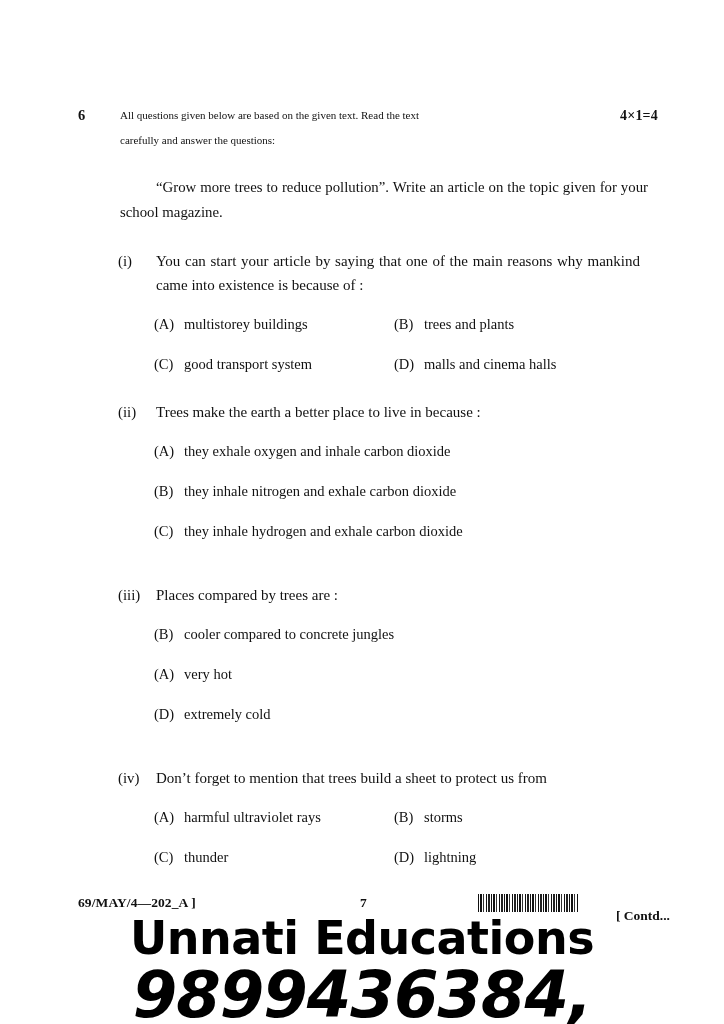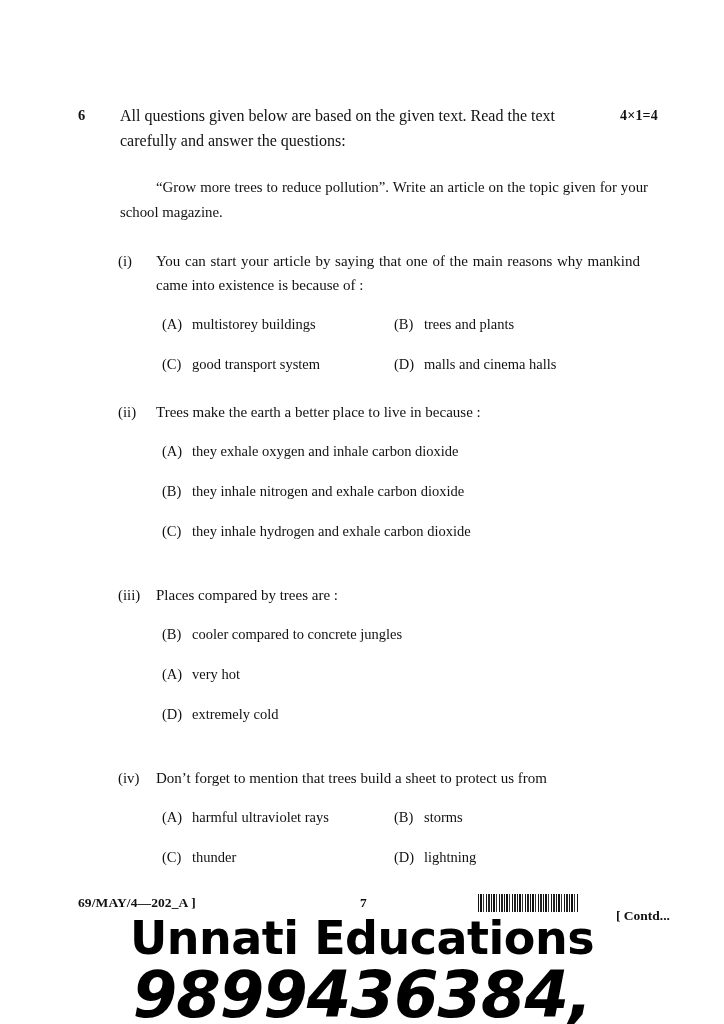--- a/index.html
+++ b/index.html
@@ -49,21 +49,21 @@
     right: 0px;
     top: 0px;
     font-weight: bold;
     font-size: 14px;
     line-height: 25px;
     letter-spacing: 0.2px;
   }
   .q-head-text {
     margin-left: 42px;
     margin-right: 72px;
-    font-size: 16px;
+    font-size: 11px;
     line-height: 25px;
     text-align: justify;
     text-justify: inter-word;
   }
   .q-head-text .l2 {
     margin-right: -72px;
   }
 
   .intro-para {
     margin-left: 42px;
@@ -118,21 +118,21 @@
   .opt-line.last {
     height: 24px;
   }
   .opt {
     position: absolute;
     top: 0;
     font-size: 14.5px;
     line-height: 24px;
     white-space: nowrap;
   }
-  .opt.colA { left: 8px; }
+  .opt.colA { left: 0px; }
   .opt.colB { left: 240px; }
   .opt-key {
     display: inline-block;
     width: 30px;
   }
   .opt-val { }
 
   .options.stacked .opt-line {
     height: 40px;
   }

